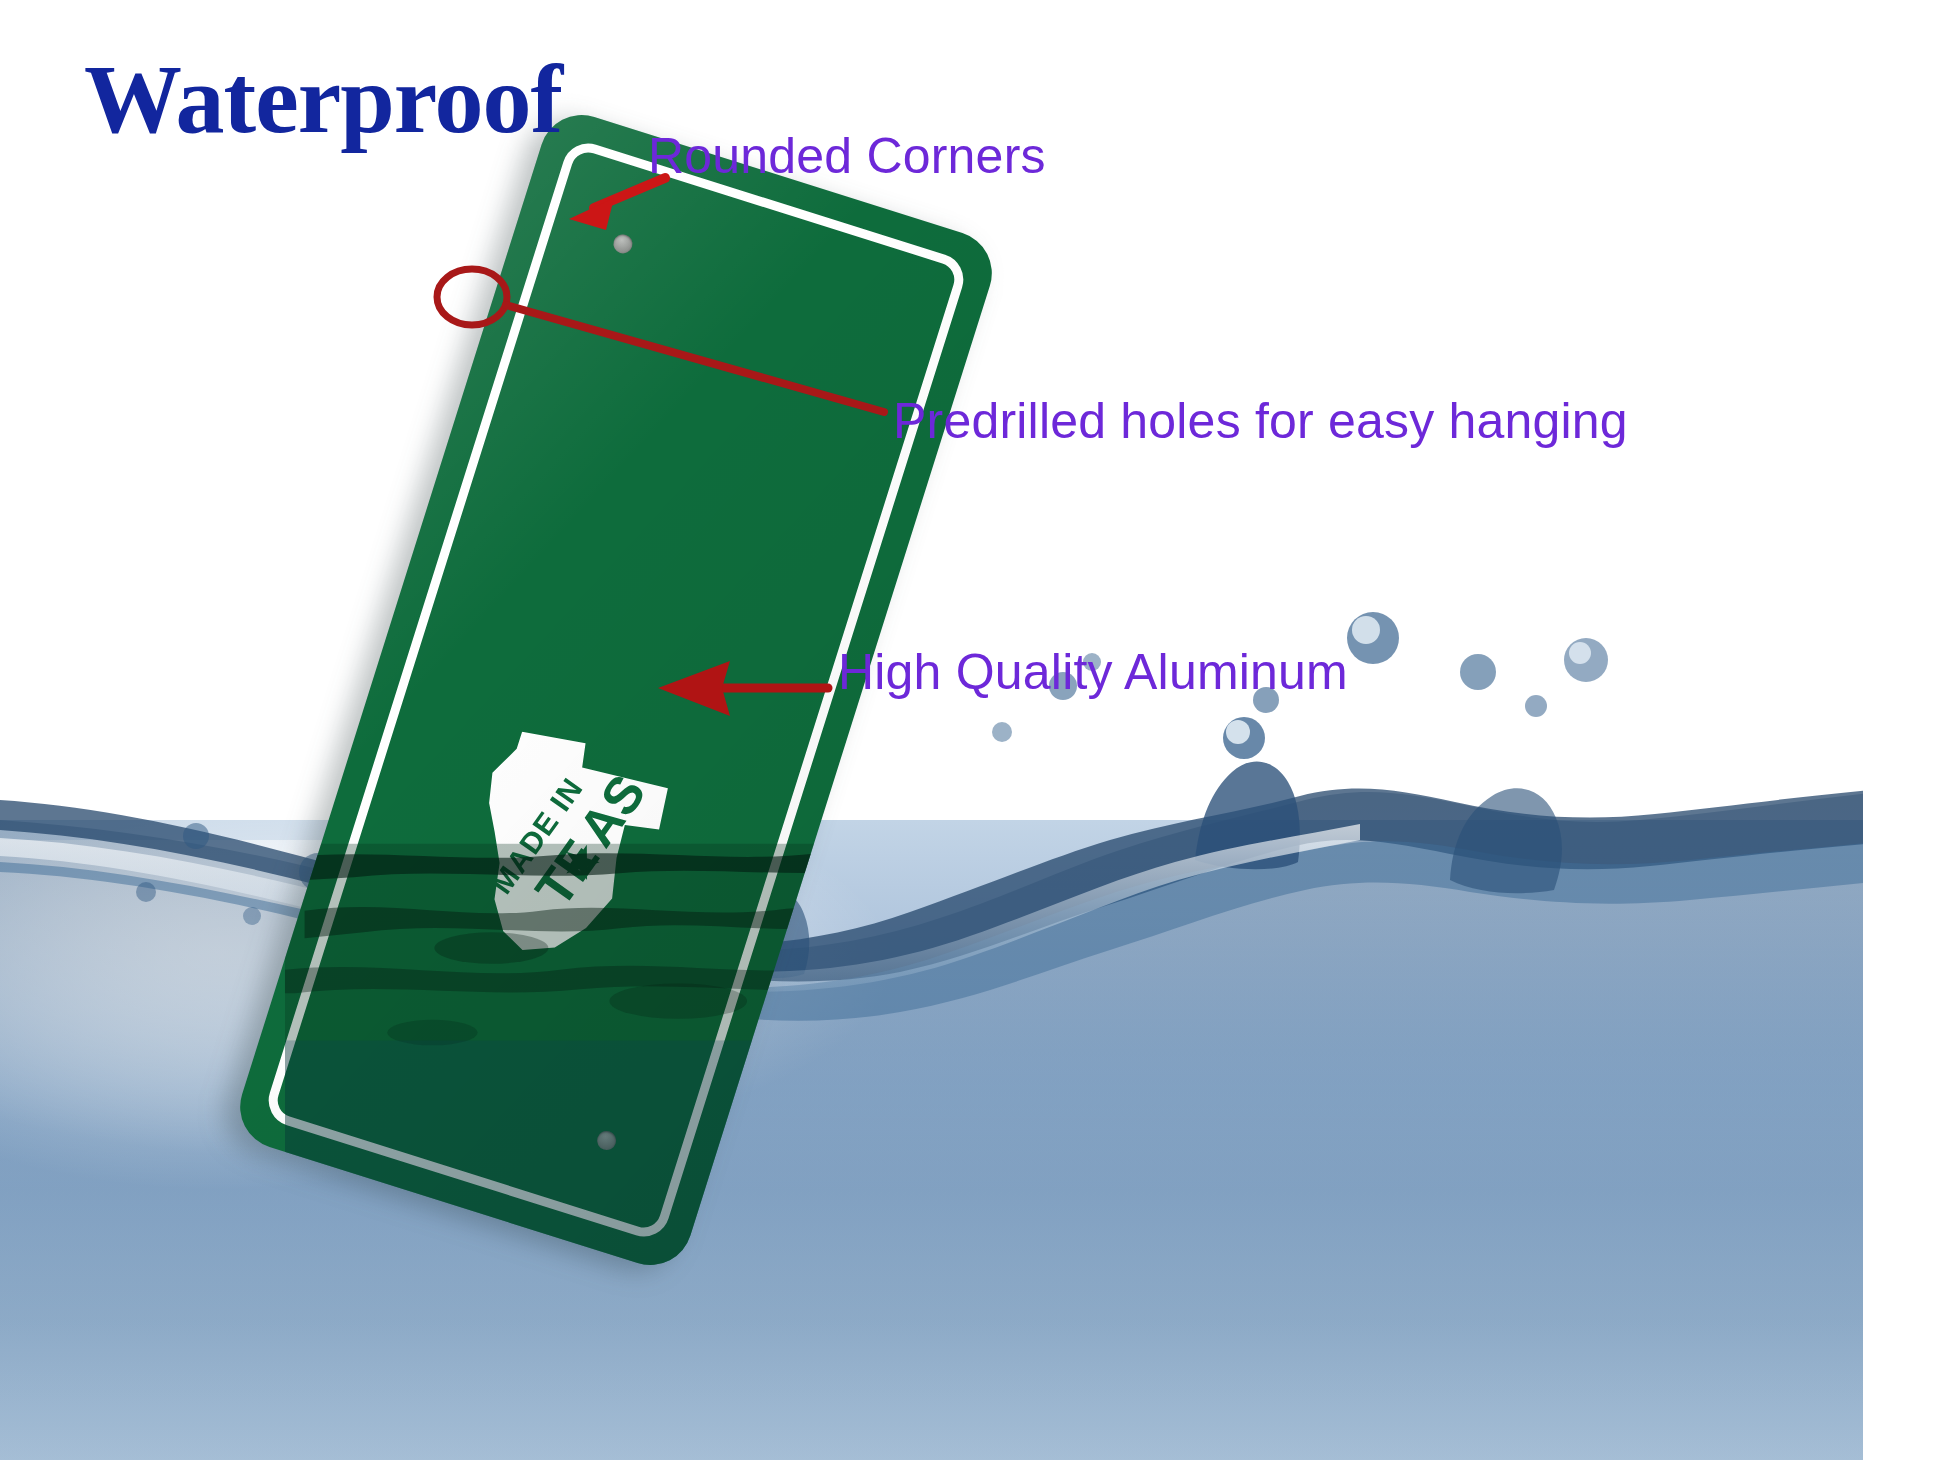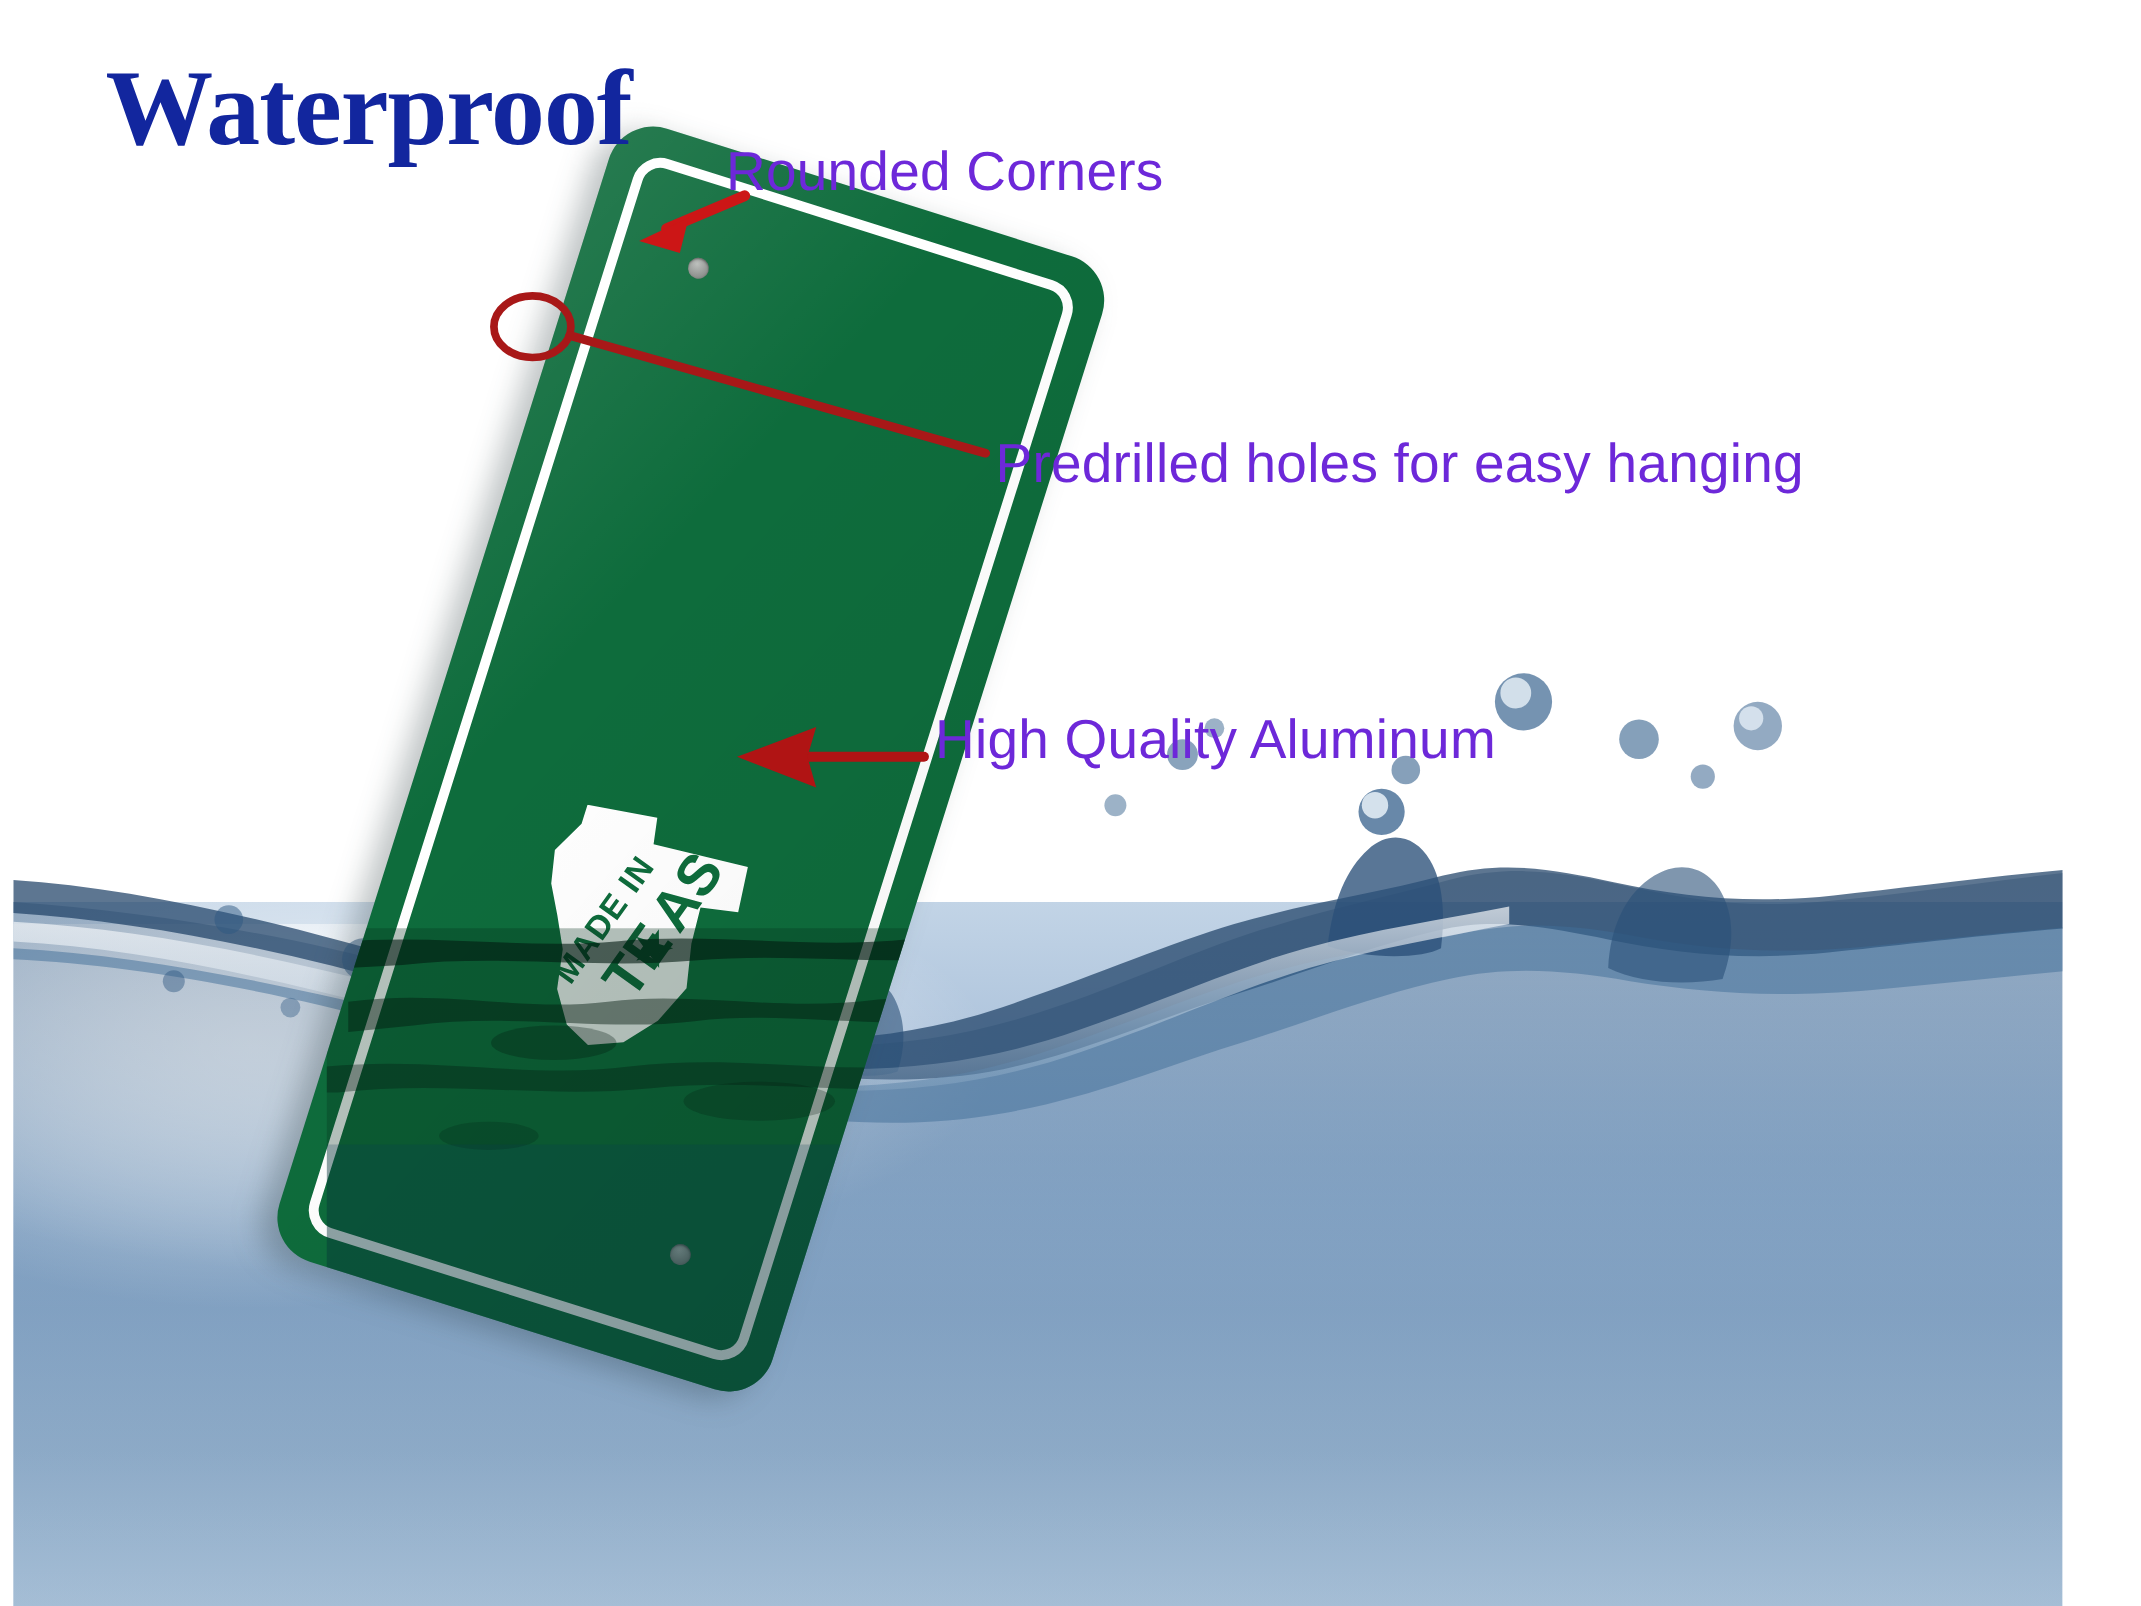--- a/index.html
+++ b/index.html
@@ -2,21 +2,20 @@
 <html><head>
 <meta charset="utf-8">
 <style>
   html,body{margin:0;padding:0;background:#fff;}
   #stage{
     position:relative;
     width:1863px;height:1460px;
     overflow:hidden;
     background:#ffffff;
     font-family:"Liberation Sans", sans-serif;
-    margin-left:12px;
   }
 
   
   .water-layer{position:absolute;inset:0;pointer-events:none;}
   .water-body{
     position:absolute;left:0;right:0;bottom:0;height:640px;
     background:
       radial-gradient(ellipse 900px 320px at 18% 22%, rgba(255,255,255,.92) 0%, rgba(255,255,255,0) 62%),
       linear-gradient(to bottom,
         #c2d4e6 0%,

